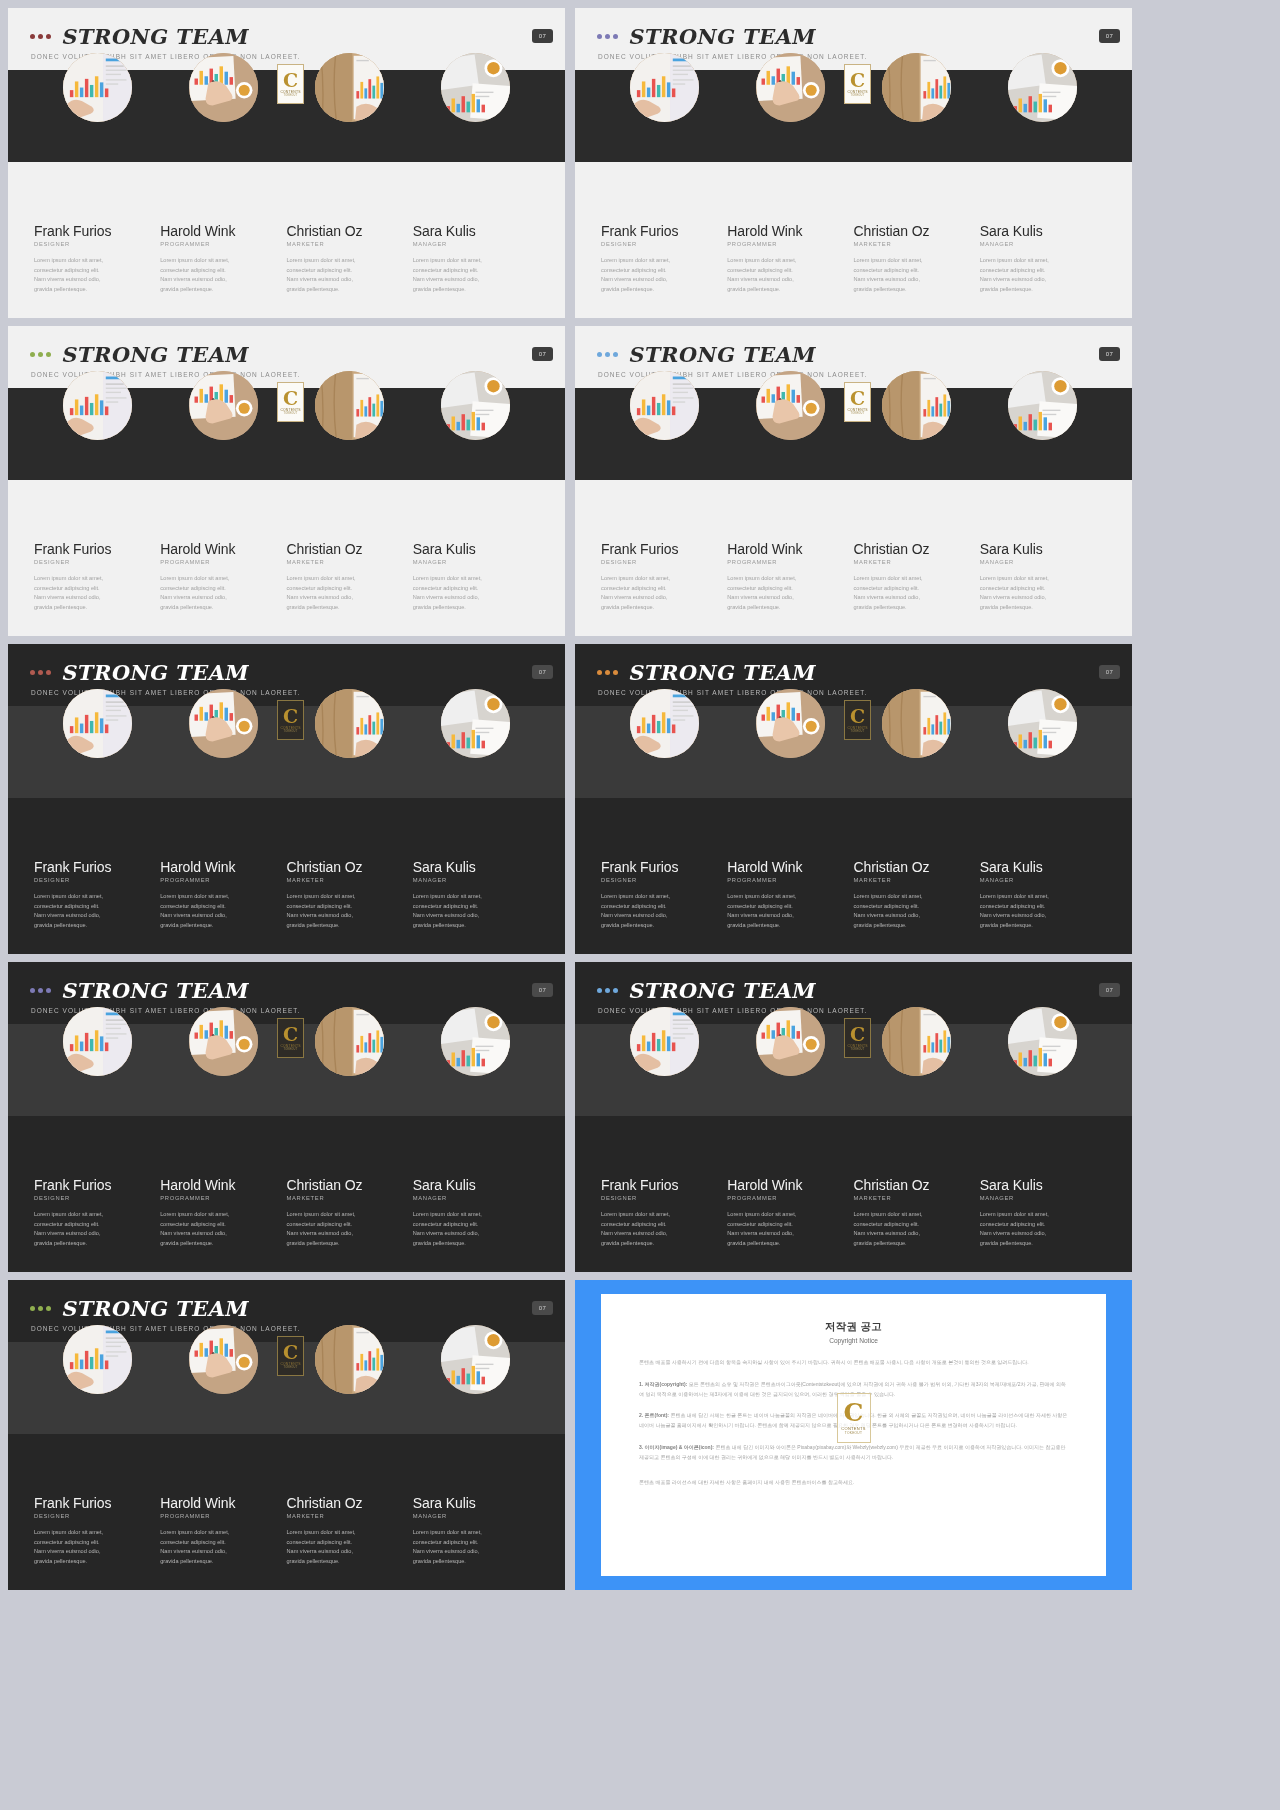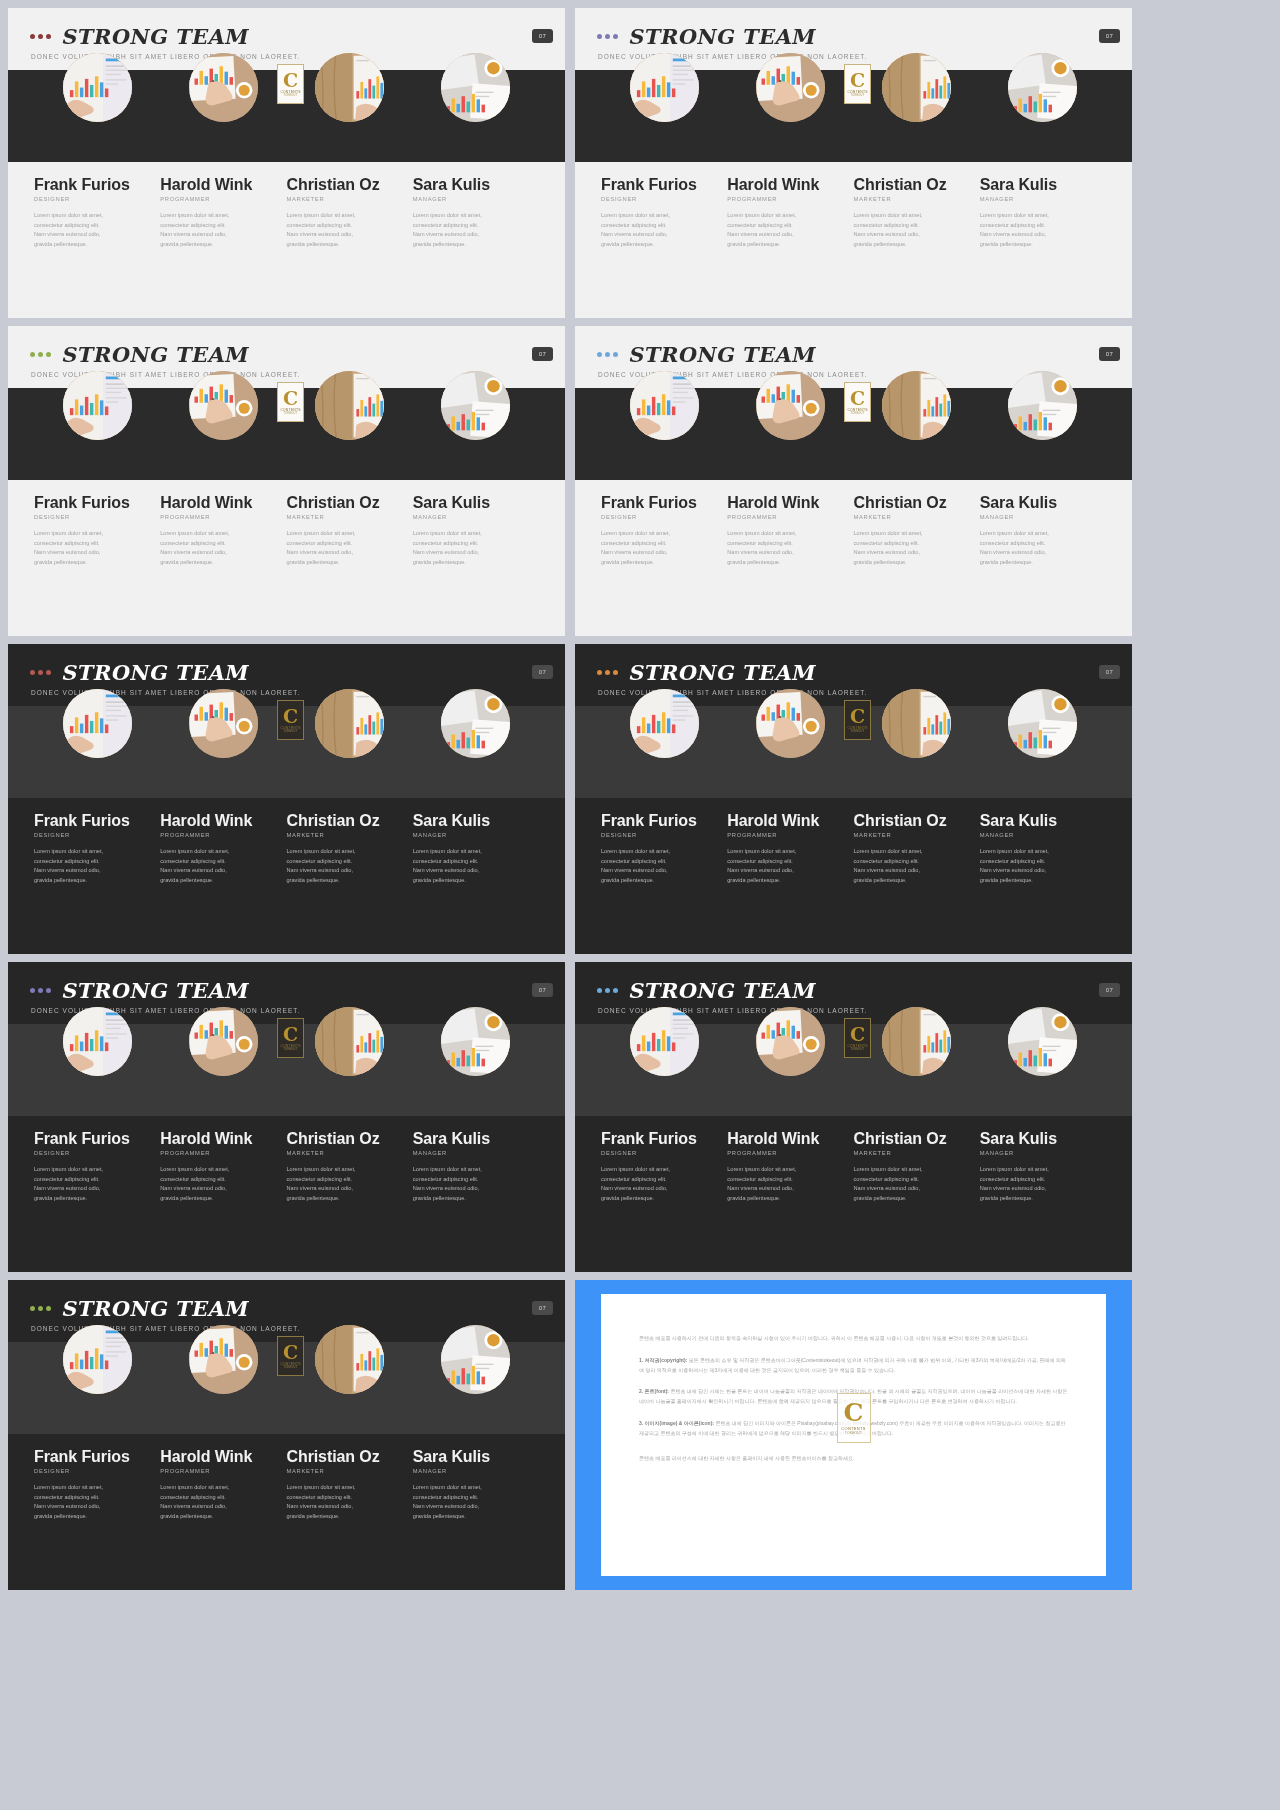--- a/index.html
+++ b/index.html
@@ -138,24 +138,25 @@
 
   
   .members {
     display: grid;
     grid-template-columns: repeat(4, 1fr);
     padding: 14px 26px 0 26px;
     column-gap: 0;
   }
   .member { padding-right: 14px; }
   .m-name {
-    font-size: 16px;
-    font-weight: 700;
+    font-size: 14px;
+    font-weight: 400;
     color: #2b2b2b;
     letter-spacing: -.1px;
+    margin-top: 47px;
   }
   .dark .m-name { color: #f2f2f2; }
   .m-role {
     margin-top: 2px;
     font-size: 5.8px;
     letter-spacing: .7px;
     color: #9a9a9a;
   }
   .dark .m-role { color: #adadad; }
   .m-desc {
@@ -1397,20 +1398,24 @@
           </div>
           <div class="member">
             <div class="m-name">Sara Kulis</div>
             <div class="m-role">MANAGER</div>
             <div class="m-desc">Lorem ipsum dolor sit amet, consectetur adipiscing elit. Nam viverra euismod odio, gravida pellentesque.</div>
           </div>
         </div>
   </div>
       <div class="cslide">
         <div class="cpaper">
+       <div class="cp-head">
+         <div class="cp-ko">저작권 공고</div>
+         <div class="cp-en">Copyright Notice</div>
+       </div>
        <div class="cp-lead">콘텐츠 배포물 사용하시기 전에 다음의 항목을 숙지하실 사항이 있어 주시기 바랍니다. 귀하시 이 콘텐츠 배포물 사용시, 다음 사항이 개또로 본것이 동의한 것으로 알려드립니다.</div>
        <div class="cp-item"><b>1. 저작권(copyright):</b> <span>모든 콘텐츠의 소유 및 저작권은 콘텐츠바이그아웃(Contentstokeout)에 있으며 저작권에 의거 귀하 사용 불가 범위 이외, 기타한 제3자의 복제/재배포/2차 가공, 판매에 의하여 영리 목적으로 이용하여서는 제3자에게 이용에 대한 것은 금지되어 있으며, 이러한 경우 책임을 물을 수 있습니다.</span></div>
           <div class="cp-item"><b>2. 폰트(font):</b> <span>콘텐츠 내에 담긴 서체는 한글 폰트는 네이버 나눔글꼴의 저작권은 네이버에 저작권있습니다. 한글 외 서체의 글꼴도 저작권있으며, 네이버 나눔글꼴 라이선스에 대한 자세한 사항은 네이버 나눔글꼴 홈페이지에서 확인하시기 바랍니다. 콘텐츠에 함께 제공되지 않으므로 필요한 경우 해당 폰트를 구입하시거나 다른 폰트로 변경하여 사용하시기 바랍니다.</span></div>
           <div class="cp-item"><b>3. 이미지(image) &amp; 아이콘(icon):</b> <span>콘텐츠 내에 담긴 이미지와 아이콘은 Pixabay(pixabay.com)와 Webzly(webzly.com) 무료이 제공한 무료 이미지로 이용하여 저작권있습니다. 이미지는 참고용만 제공되고 콘텐츠의 구성에 이에 대한 권리는 귀하에게 없으므로 해당 이미지를 반드시 별도이 사용하시기 바랍니다.</span></div>
        <div class="cp-foot">콘텐츠 배포물 라이선스에 대한 자세한 사항은 홈페이지 내에 사용된 콘텐츠바이스를 참고하세요.</div>
        <div class="cp-wmark">
          <div class="c">C</div>
          <div class="w1">CONTENTS</div>
          <div class="w2">TOKEOUT</div>
        </div>

